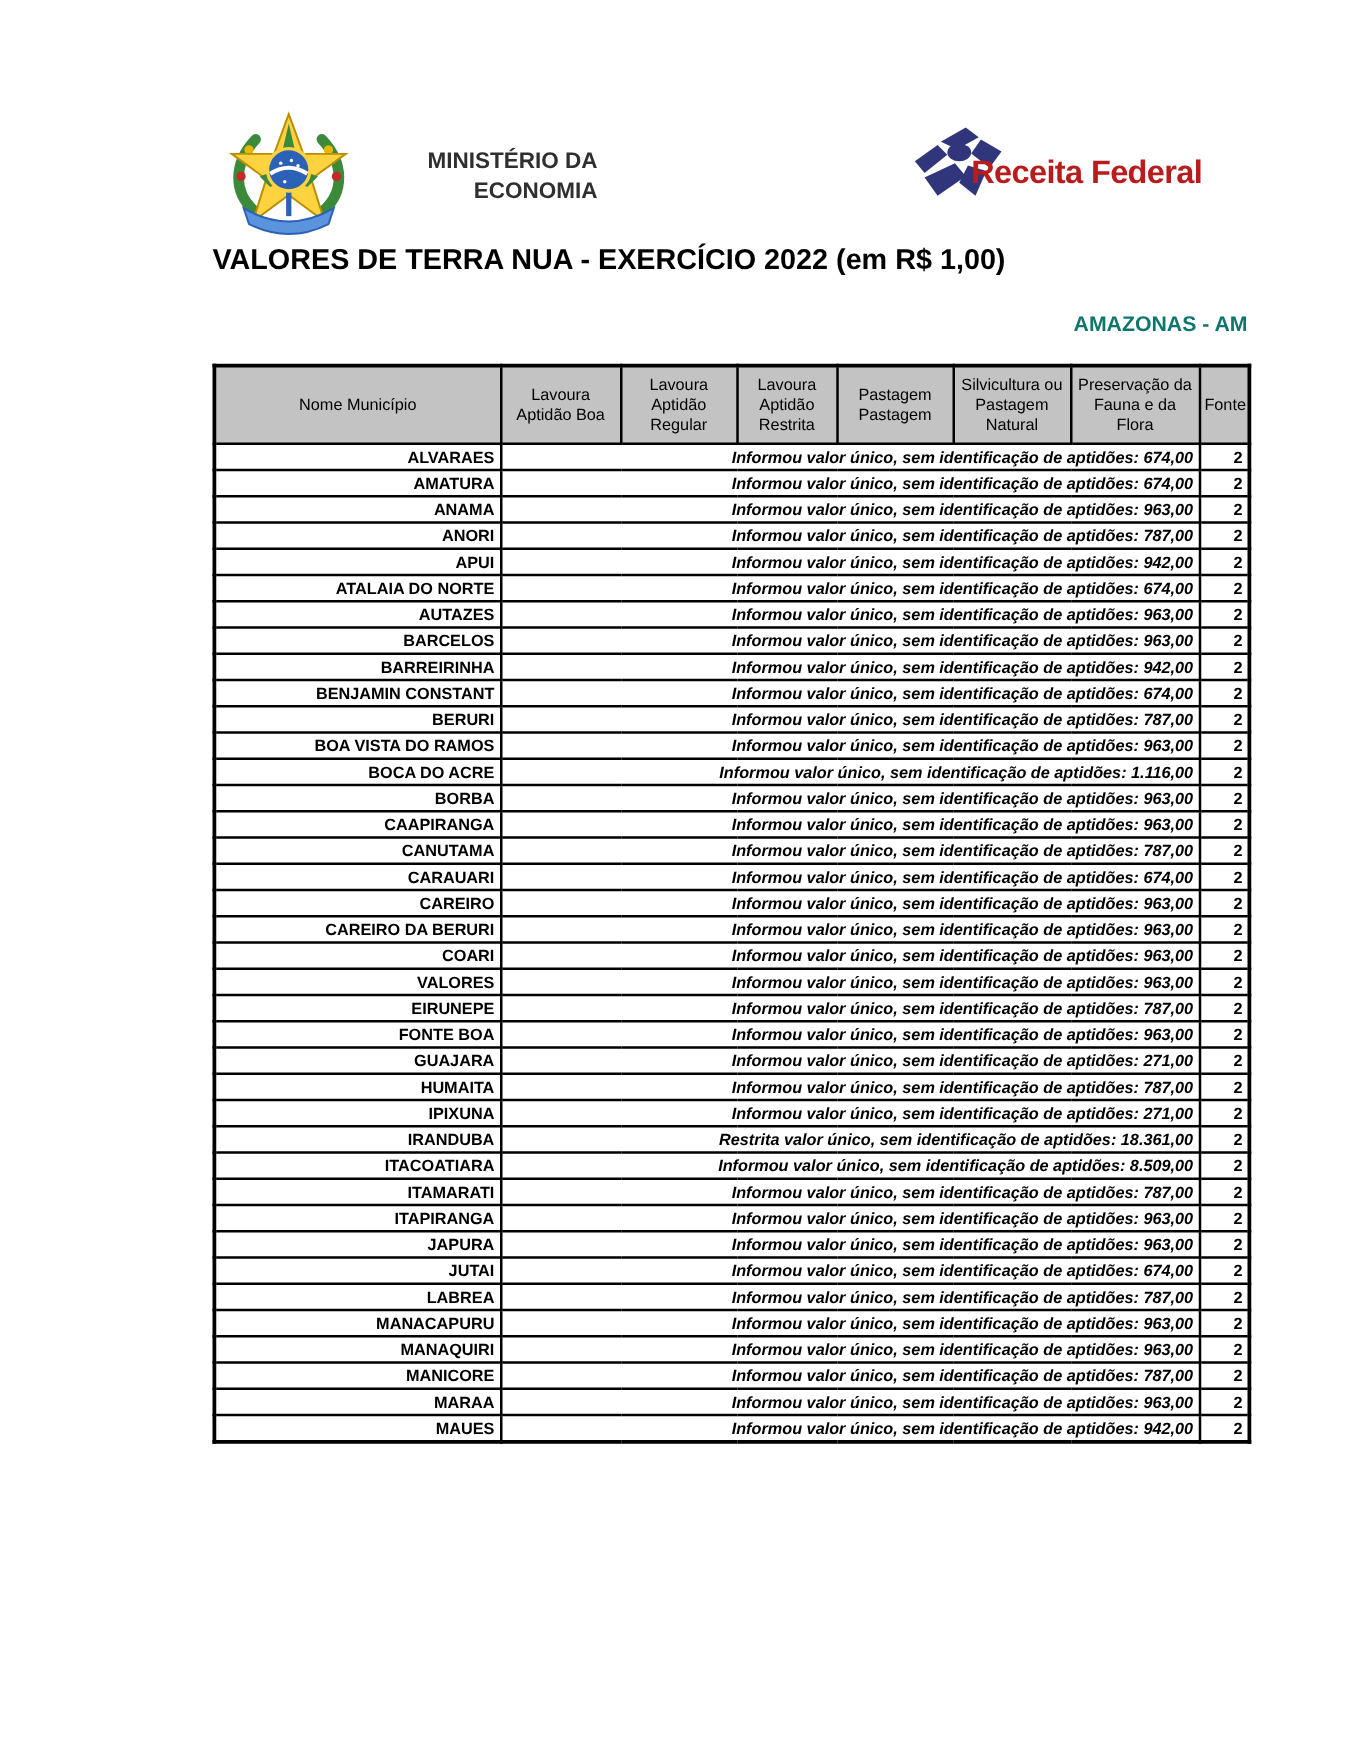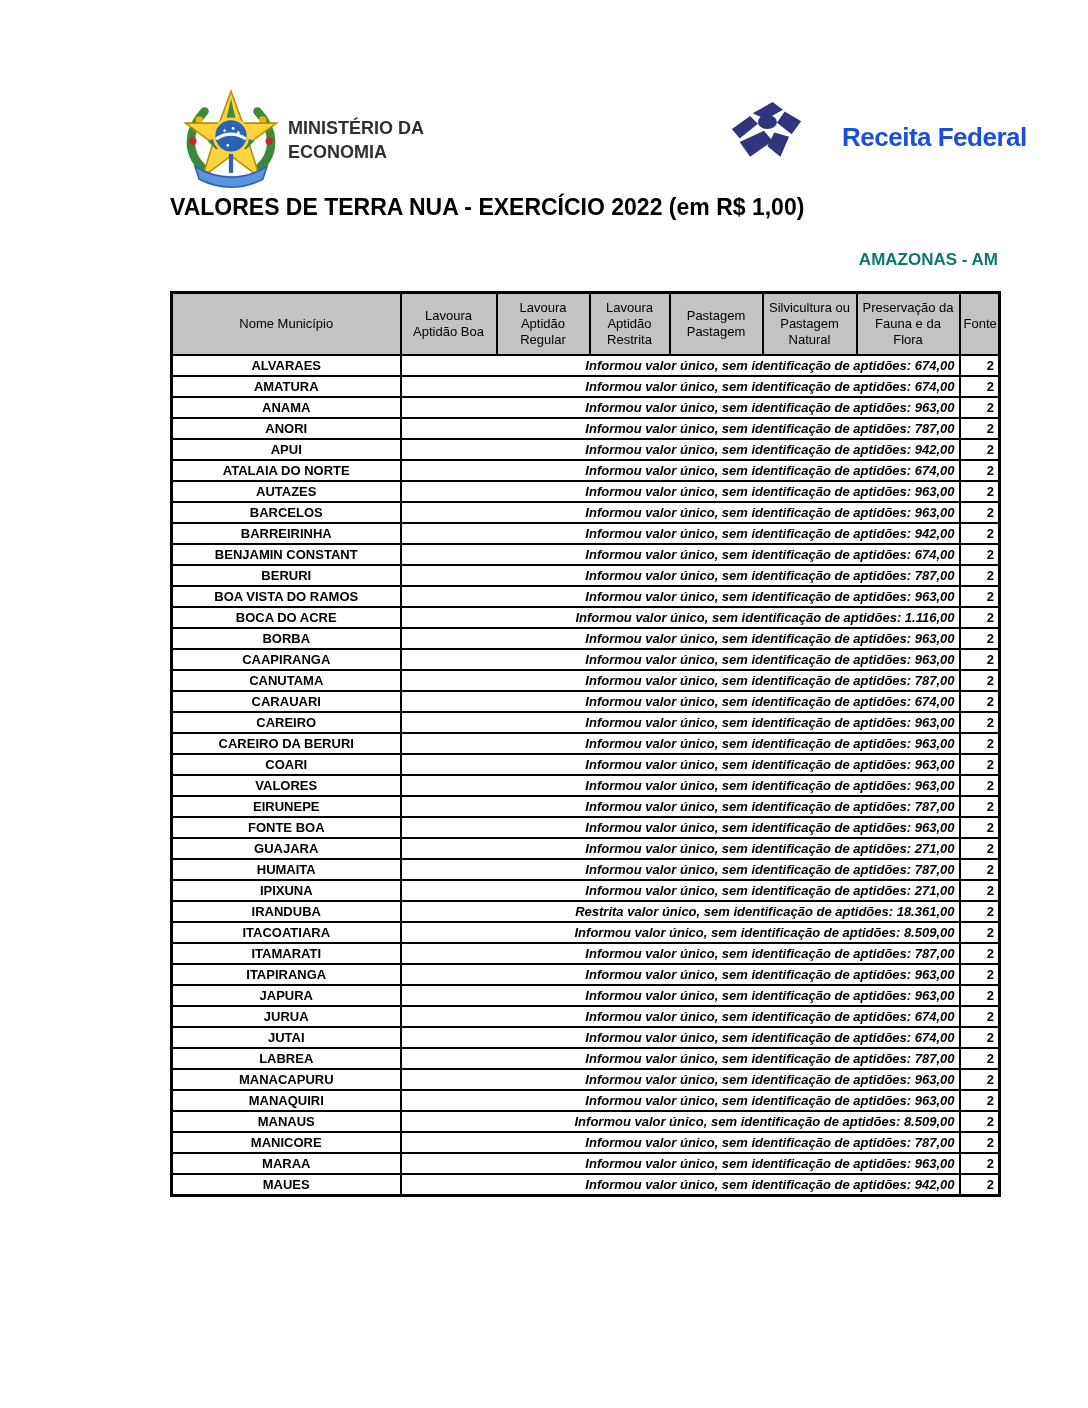--- a/index.html
+++ b/index.html
@@ -6,26 +6,26 @@
   body{
     width:1088px;height:1408px;position:relative;background:#ffffff;
     font-family:"Liberation Sans", sans-serif;color:#000;
   }
   .page{position:absolute;left:0;top:0;width:1088px;height:1408px;overflow:hidden;}
 
   
   .gov-logo{position:absolute;left:178px;top:86px;width:106px;height:106px;}
   .ministry-text{
     position:absolute;left:288px;top:116px;width:190px;
-    font-weight:bold;font-size:18px;line-height:24px;text-align:left;color:#2f2f2f;
+    font-weight:bold;font-size:18px;line-height:24px;text-align:right;color:#2f2f2f;
   }
   .rf-glyph{position:absolute;left:726px;top:96px;width:88px;height:78px;}
   .rf-text{
-    position:absolute;left:842px;top:122px;
-    font-weight:bold;font-size:26px;color:#1d4ed8;letter-spacing:-0.5px;
+    position:absolute;left:777px;top:122px;
+    font-weight:bold;font-size:26px;color:#b91c1c;letter-spacing:-0.5px;
   }
 
   
   .doc-title{
     position:absolute;left:170px;top:194px;width:828px;text-align:left;
     font-weight:bold;font-size:23px;color:#000;
   }
   .doc-subtitle{
     position:absolute;left:170px;top:250px;width:828px;text-align:right;
     font-weight:bold;font-size:17px;color:#0f766e;
@@ -40,21 +40,21 @@
   table.vtn th{
     background:#c3c3c3;border:2px solid #000;
     font-weight:normal;font-size:13px;line-height:1.25;
     text-align:center;vertical-align:middle;padding:2px 3px;height:56px;
   }
   table.vtn td{
     border:2px solid #000;font-size:13px;font-weight:bold;
     height:19px;padding:0 4px;vertical-align:middle;
     white-space:nowrap;overflow:hidden;
   }
-  td.c-name{text-align:center;}
+  td.c-name{text-align:right;}
   td.c-info{text-align:right;font-style:italic;}
   td.c-fonte{text-align:right;}
 </style>
 </head>
 <body>
 
 <div class="page">
 
   <div class="gov-logo">
     <svg viewBox="0 0 100 100" width="106" height="106">
@@ -273,47 +273,37 @@
           <td class="c-name">ITAPIRANGA</td>
           <td class="c-info" colspan="6">Informou valor único, sem identificação de aptidões: 963,00</td>
           <td class="c-fonte">2</td>
         </tr>
         <tr>
           <td class="c-name">JAPURA</td>
           <td class="c-info" colspan="6">Informou valor único, sem identificação de aptidões: 963,00</td>
           <td class="c-fonte">2</td>
         </tr>
         <tr>
-          <td class="c-name">JURUA</td>
-          <td class="c-info" colspan="6">Informou valor único, sem identificação de aptidões: 674,00</td>
-          <td class="c-fonte">2</td>
-        </tr>
-        <tr>
           <td class="c-name">JUTAI</td>
           <td class="c-info" colspan="6">Informou valor único, sem identificação de aptidões: 674,00</td>
           <td class="c-fonte">2</td>
         </tr>
         <tr>
           <td class="c-name">LABREA</td>
           <td class="c-info" colspan="6">Informou valor único, sem identificação de aptidões: 787,00</td>
           <td class="c-fonte">2</td>
         </tr>
         <tr>
           <td class="c-name">MANACAPURU</td>
           <td class="c-info" colspan="6">Informou valor único, sem identificação de aptidões: 963,00</td>
           <td class="c-fonte">2</td>
         </tr>
         <tr>
           <td class="c-name">MANAQUIRI</td>
           <td class="c-info" colspan="6">Informou valor único, sem identificação de aptidões: 963,00</td>
-          <td class="c-fonte">2</td>
-        </tr>
-        <tr>
-          <td class="c-name">MANAUS</td>
-          <td class="c-info" colspan="6">Informou valor único, sem identificação de aptidões: 8.509,00</td>
           <td class="c-fonte">2</td>
         </tr>
         <tr>
           <td class="c-name">MANICORE</td>
           <td class="c-info" colspan="6">Informou valor único, sem identificação de aptidões: 787,00</td>
           <td class="c-fonte">2</td>
         </tr>
         <tr>
           <td class="c-name">MARAA</td>
           <td class="c-info" colspan="6">Informou valor único, sem identificação de aptidões: 963,00</td>

